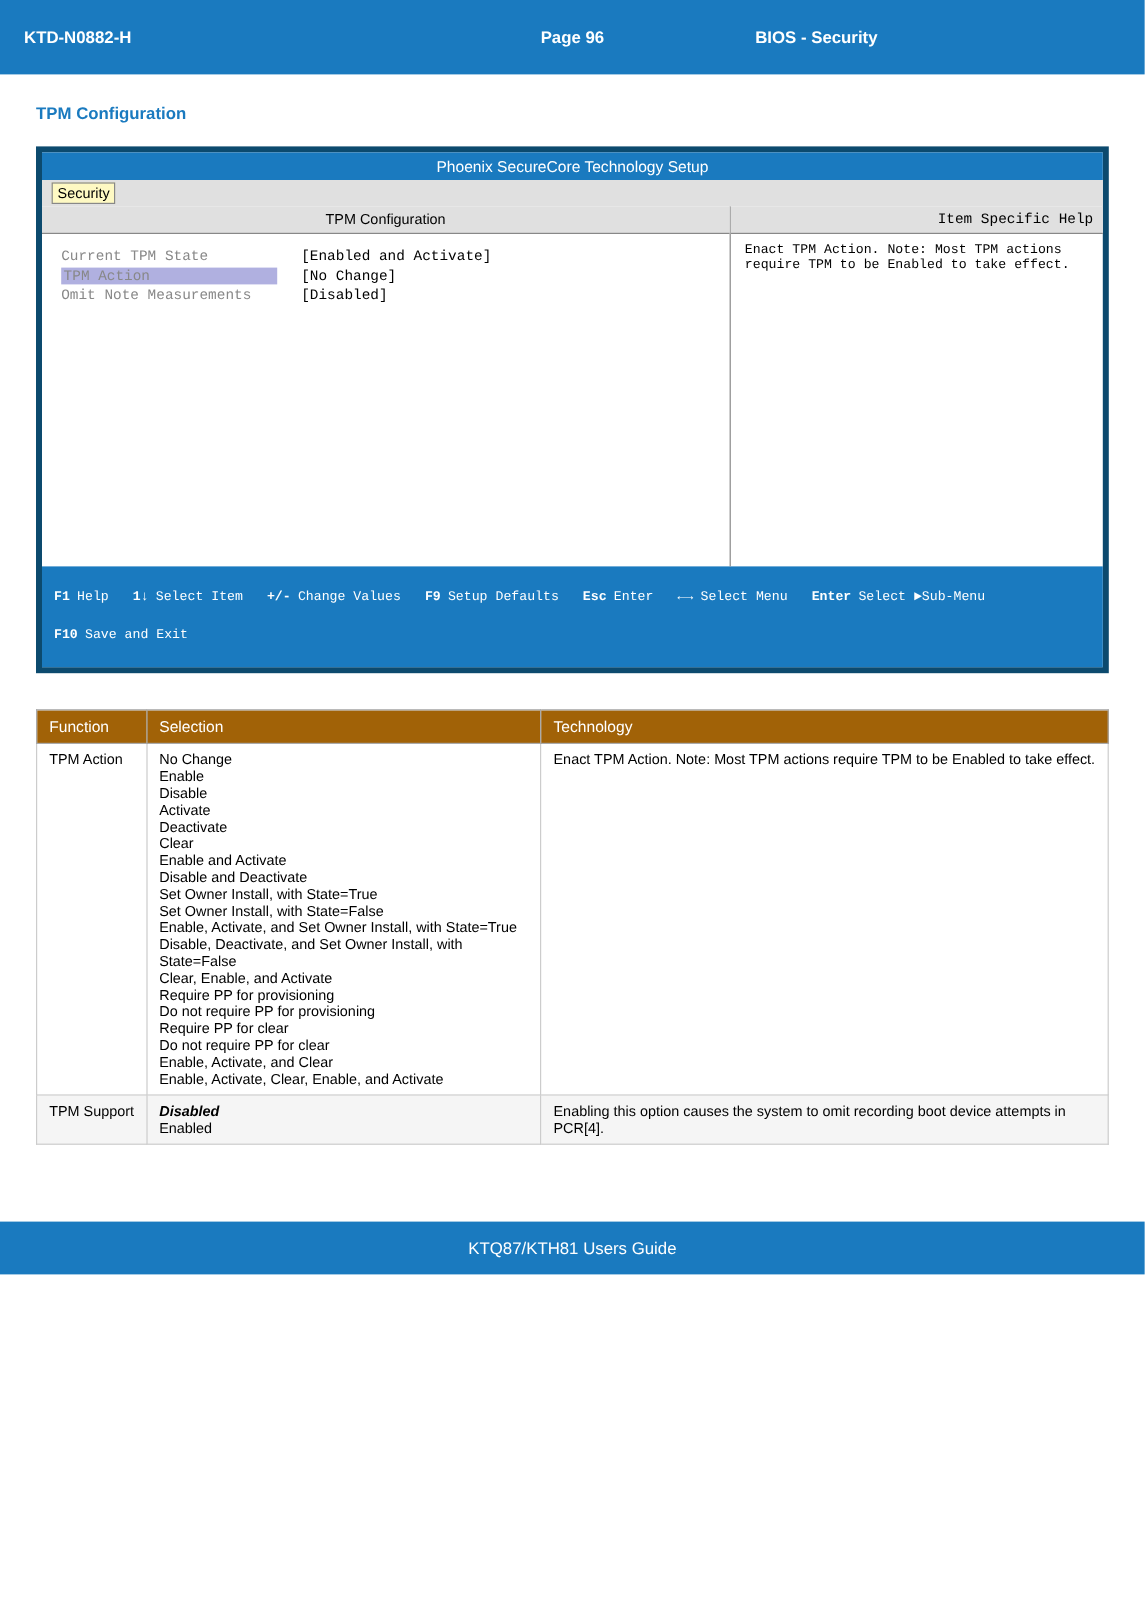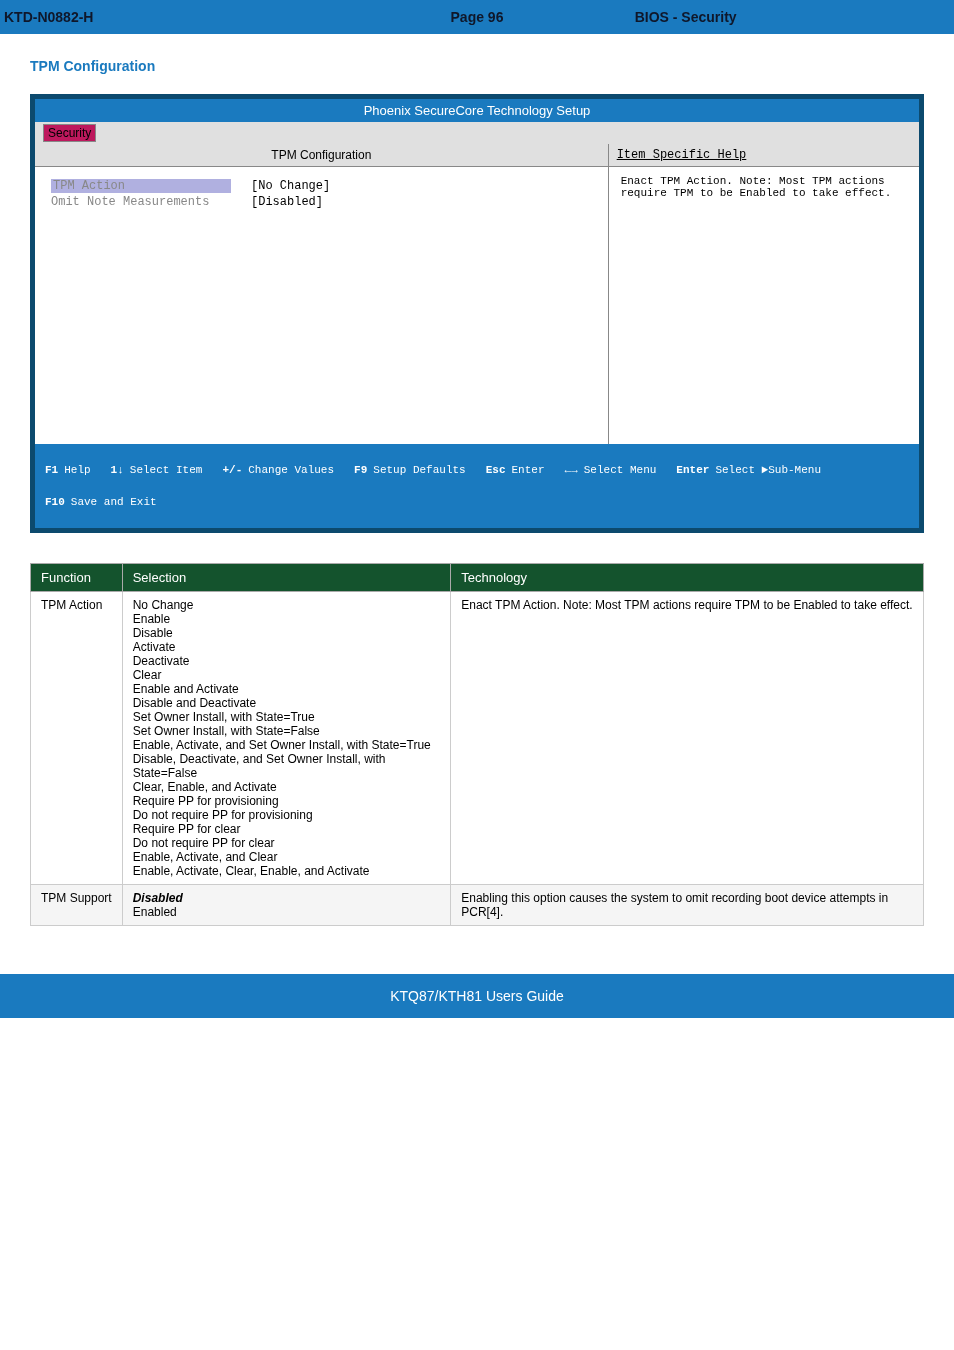--- a/index.html
+++ b/index.html
@@ -8,26 +8,26 @@
       min-height: 1350px;
       font-family: Arial, sans-serif;
       font-size: 13px;
       background: #fff;
       color: #000;
     }
 
     
     .header {
       background: #1a7abf;
-      color: #0f172a;
+      color: #ffffff;
       display: flex;
       justify-content: space-between;
       align-items: center;
-      padding: 12px 4px;
-      height: 34px;
+      padding: 12px 20px;
+      height: 62px;
     }
     .header-left, .header-center, .header-right {
       flex: 1;
       font-size: 14px;
       font-weight: bold;
     }
     .header-center { text-align: center; }
     .header-right { text-align: left; }
 
     
@@ -63,21 +63,21 @@
       padding: 2px 8px;
       font-size: 12px;
       display: flex;
       gap: 16px;
     }
     .bios-menu-item {
       padding: 1px 4px;
       font-size: 12px;
     }
     .bios-menu-item.active {
-      background: #be185d;
+      background: #fef9c3;
       border: 1px solid #888;
     }
 
     .bios-main {
       display: flex;
       min-height: 300px;
     }
 
     .bios-left {
       flex: 2;
@@ -120,25 +120,24 @@
     .bios-right {
       flex: 1;
       padding: 10px 12px;
       font-size: 11px;
       font-family: 'Courier New', monospace;
     }
 
     .bios-right-title {
       background: #e0e0e0;
       padding: 4px 8px;
-      text-align: left;
+      text-align: right;
       font-size: 12px;
       border-bottom: 1px solid #888;
       margin: -10px -12px 8px -12px;
-      text-decoration: underline;
     }
 
     .bios-footer {
       background: #1a7abf;
       color: #fff;
       display: flex;
       padding: 20px 10px;
       font-size: 11px;
       font-family: 'Courier New', monospace;
       gap: 20px;
@@ -157,21 +156,21 @@
 
     
     .data-table {
       width: 100%;
       border-collapse: collapse;
       border: 1px solid #aaa;
       margin-top: 10px;
     }
 
     .data-table th {
-      background: #14532d;
+      background: #a16207;
       color: #fff;
       padding: 6px 10px;
       text-align: left;
       font-size: 13px;
       font-weight: normal;
       border: 1px solid #aaa;
     }
 
     .data-table td {
       padding: 6px 10px;
@@ -186,21 +185,21 @@
 
     
     .page-footer {
       background: #1a7abf;
       color: #fff;
       text-align: center;
       padding: 14px;
       font-size: 14px;
       margin-top: 40px;
       position: relative;
-      bottom: 16px;
+      bottom: 0;
       width: 100%;
     }
   </style>
 </head>
 <body>
 
 <div class="header">
   <span class="header-left">KTD-N0882-H</span>
   <span class="header-center">Page 96</span>
   <span class="header-right">BIOS  - Security</span>
@@ -216,20 +215,24 @@
 
     <div class="bios-menu-bar">
       <span class="bios-menu-item active">Security</span>
     </div>
 
     <div class="bios-main">
 
       <div class="bios-left">
         <div class="bios-left-title">TPM Configuration</div>
         <div class="bios-left-content">
+          <div class="bios-row">
+            <span class="bios-row-label">Current TPM State</span>
+            <span class="bios-row-value">[Enabled and Activate]</span>
+          </div>
           <div class="bios-row">
             <span class="bios-row-label active" style="background:#b0b0e0; display:inline-block; padding:0 2px;">TPM Action</span>
             <span class="bios-row-value">[No Change]</span>
           </div>
           <div class="bios-row">
             <span class="bios-row-label">Omit Note Measurements</span>
             <span class="bios-row-value">[Disabled]</span>
           </div>
         </div>
       </div>

